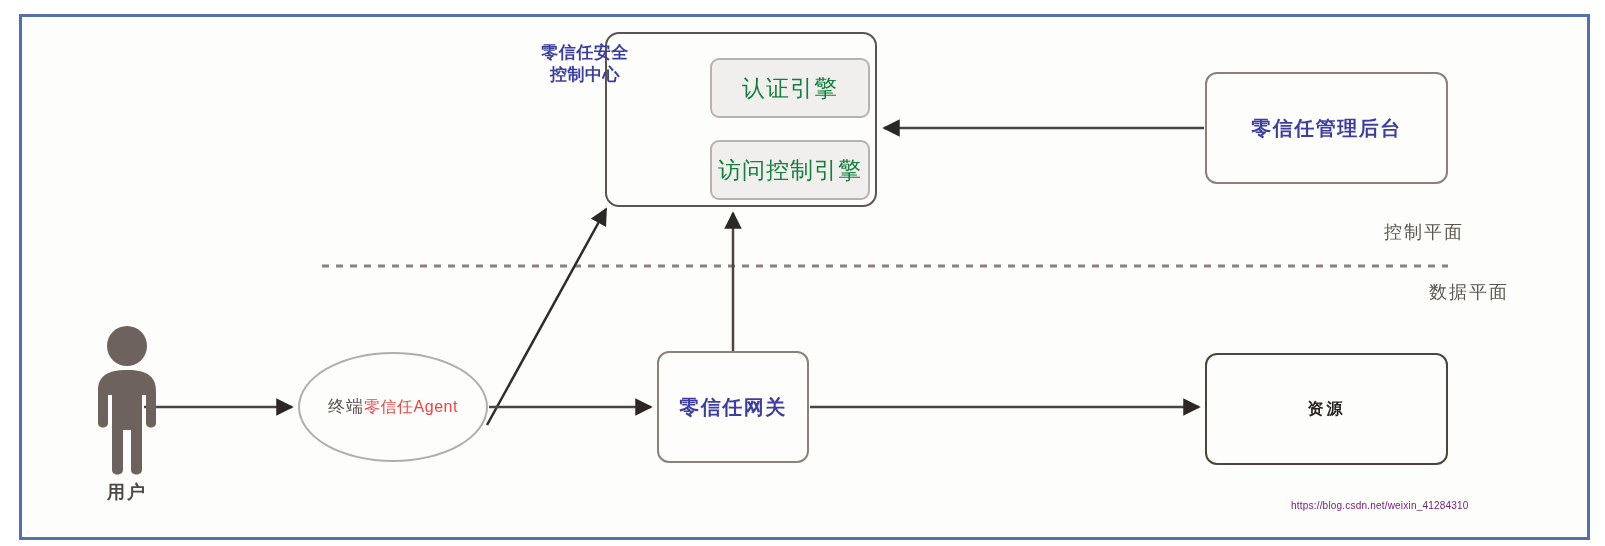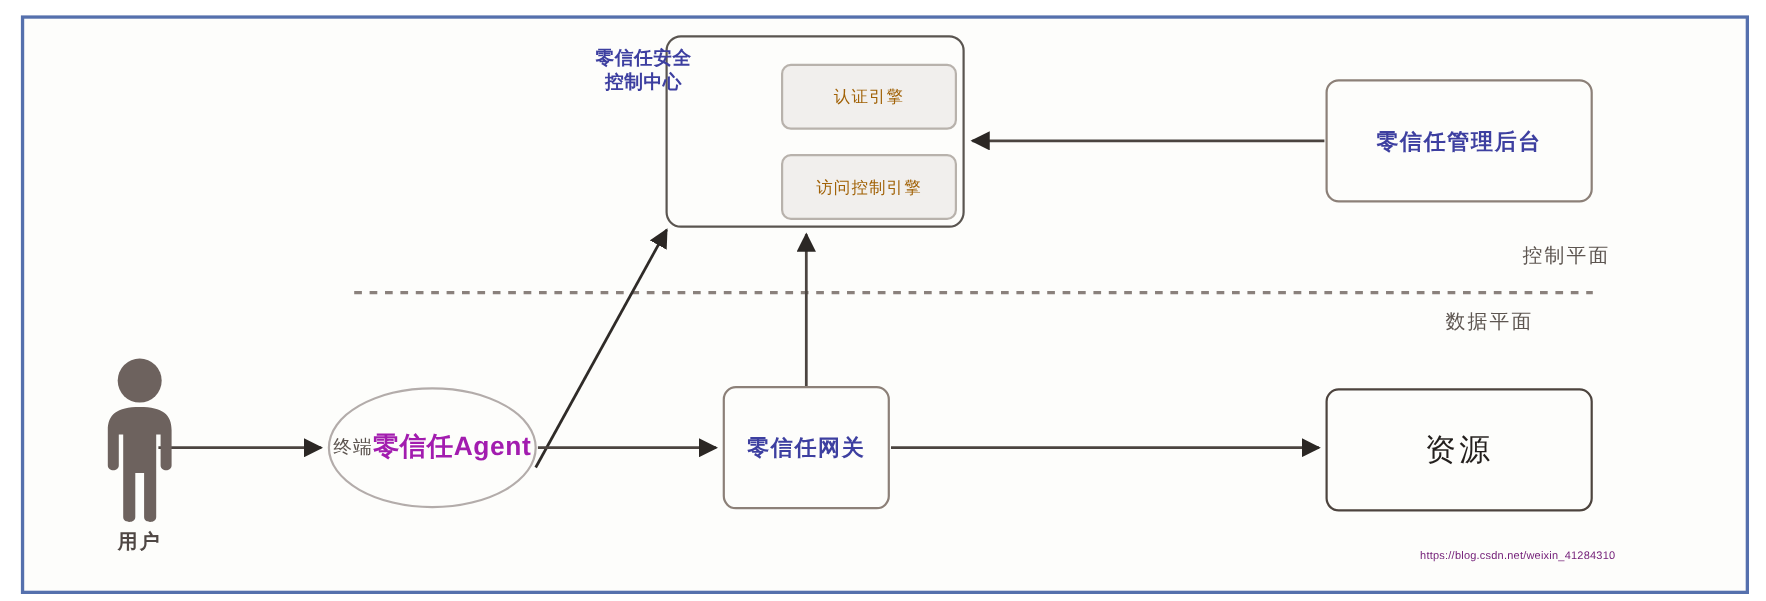--- a/index.html
+++ b/index.html
@@ -79,22 +79,22 @@
     position: absolute;
     left: 103px;
     width: 156px;
     height: 56px;
     background: #f1efed;
     border: 2px solid #b8b2ac;
     border-radius: 9px;
     display: flex;
     align-items: center;
     justify-content: center;
-    color: #a16207;
-    font-size: 15px;
+    color: #15803d;
+    font-size: 23px;
     letter-spacing: 1px;
   }
   #auth-engine { top: 24px; }
   #access-engine { top: 106px; font-family: Liberation Serif, serif; }
 
   
   #admin-console {
     left: 1205px;
     top: 72px;
     width: 243px;
@@ -118,22 +118,22 @@
   }
 
   
   #resource {
     left: 1205px;
     top: 353px;
     width: 243px;
     height: 112px;
     border-color: #4d443e;
     color: #231f1d;
-    font-weight: normal;
-    font-size: 28px;
+    font-weight: bold;
+    font-size: 16px;
     letter-spacing: 3px;
   }
 
   
   #agent-ellipse {
     left: 298px;
     top: 352px;
     width: 190px;
     height: 110px;
     border: 2px solid #b3acaa;
@@ -141,37 +141,37 @@
     background: #fdfdfb;
     flex-direction: row;
     line-height: 1.25;
   }
   #agent-line1 {
     color: #5d5550;
     font-size: 17px;
     letter-spacing: 1px;
   }
   #agent-line2 {
-    color: #a21caf;
-    font-weight: bold;
-    font-size: 24px;
+    color: #ef4444;
+    font-weight: normal;
+    font-size: 16px;
     letter-spacing: 0.5px;
   }
 
   
   .plane-label {
     position: absolute;
     color: #5d5550;
     font-size: 18px;
     letter-spacing: 2px;
     white-space: nowrap;
     margin-left: 37px;
   }
   #control-plane-label { left: 1347px; top: 220px; }
-  #data-plane-label    { left: 1277px; top: 280px; }
+  #data-plane-label    { left: 1392px; top: 280px; }
 
   
   #user-group {
     position: absolute;
     left: 82px;
     top: 325px;
     width: 90px;
     height: 185px;
     font-weight: bold;
   }

